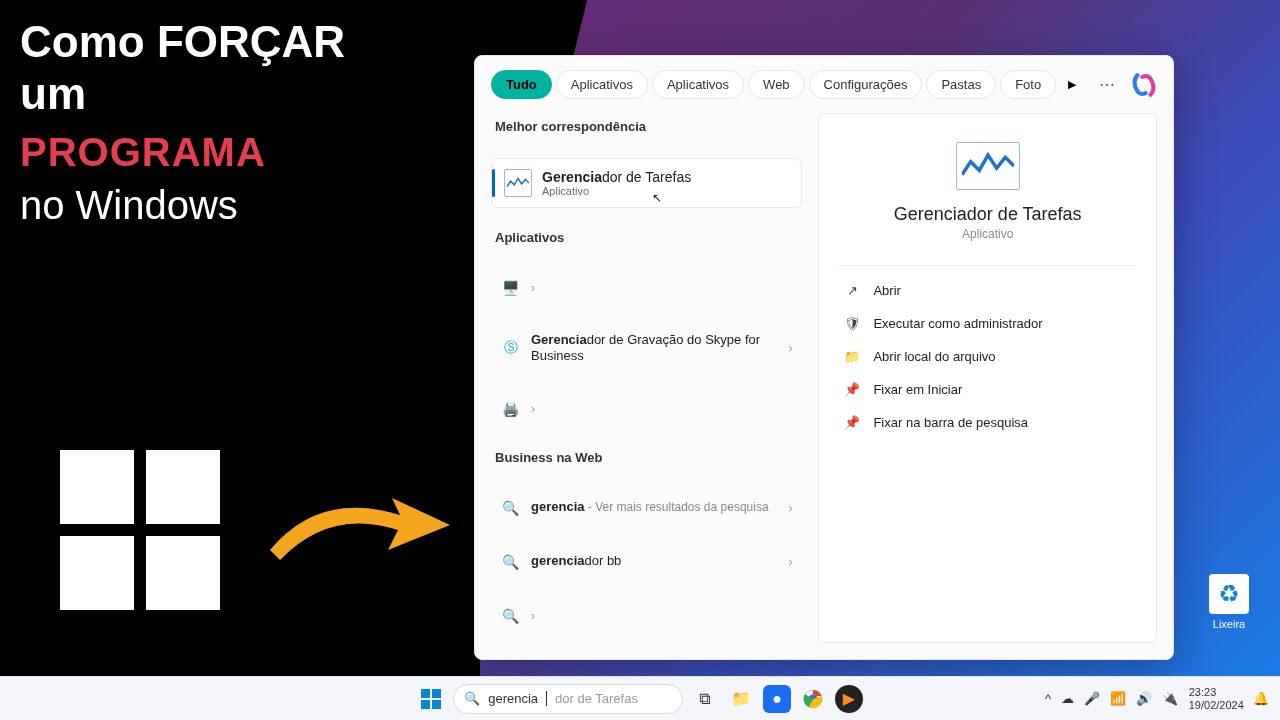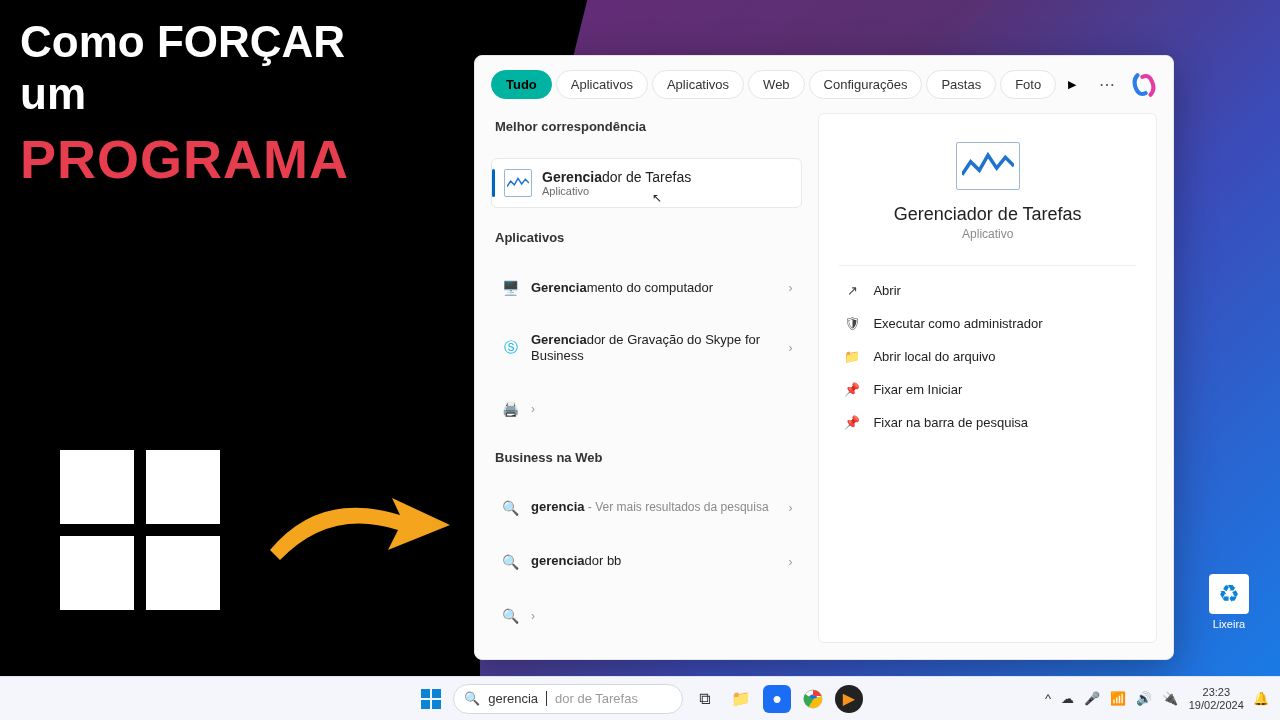--- a/index.html
+++ b/index.html
@@ -2,21 +2,21 @@
 <html><head>
 <meta charset="utf-8">
 <style>
   * { margin: 0; padding: 0; box-sizing: border-box; font-family: "Segoe UI", sans-serif; }
   body { width: 1280px; height: 720px; overflow: hidden; position: relative; background: #000; }
 
   
   .thumb-text { position: absolute; left: 0; top: 0; width: 480px; height: 720px; background: #000; color: #fff; padding: 18px 20px; }
   .thumb-text .line1 { font-size: 44px; font-weight: 700; line-height: 1.1; }
   .thumb-text .line2 { font-size: 44px; font-weight: 700; line-height: 1.1; margin-top: 4px; }
-  .thumb-text .red   { font-size: 54px; font-weight: 900; line-height: 1.05; color: #e63e4e; margin-top: 12px; letter-spacing: 1px; }
+  .thumb-text .red   { font-size: 40px; font-weight: 900; line-height: 1.05; color: #e63e4e; margin-top: 12px; letter-spacing: 1px; }
   .thumb-text .line5 { font-size: 40px; font-weight: 500; margin-top: 10px; }
 
   .win-logo { position: absolute; left: 60px; bottom: 110px; width: 160px; height: 160px; }
   .win-logo .q { position: absolute; width: 74px; height: 74px; background: #fff; }
   .win-logo .q.a { left: 0; top: 0; }
   .win-logo .q.b { left: 86px; top: 0; }
   .win-logo .q.c { left: 0; top: 86px; }
   .win-logo .q.d { left: 86px; top: 86px; }
 
   .arrow { position: absolute; left: 260px; bottom: 150px; width: 200px; height: 90px; }
@@ -76,32 +76,33 @@
   .taskbar { position:absolute; left:0; right:0; bottom:0; height:44px; background:#f4f6fb; border-top:1px solid #dfe3ea; display:flex; align-items:center; padding:0 10px; font-size:12px; color:#333;}
   .tb-center { position:absolute; left:50%; transform:translateX(-50%); display:flex; align-items:center; gap:8px;}
   .tb-icon { width:28px; height:28px; border-radius:4px; display:flex; align-items:center; justify-content:center; font-size:16px; cursor:pointer;}
   .start-icon { width:28px; height:28px; display:grid; grid-template-columns:1fr 1fr; grid-template-rows:1fr 1fr; gap:2px; padding:4px; cursor:pointer;}
   .start-icon div{ background:#0b84d8;}
   .searchbox { width:230px; height:30px; background:#fff; border:1px solid #d4d8e0; border-radius:16px; display:flex; align-items:center; padding:0 10px; gap:8px; font-size:13px; color:#333;}
   .searchbox .mag { color:#0b6cd6;}
   .searchbox .ph { color:#9a9a9a;}
   .tb-right { margin-left:auto; display:flex; align-items:center; gap:10px;}
   .tb-right .sys { font-size:13px; color:#333;}
-  .clock { text-align:center; line-height:1.1; font-size:11px;}
+  .clock { text-align:left; line-height:1.1; font-size:11px;}
 </style>
 </head>
 <body>
 
 <div class="desktop-bg"></div>
 <div class="diagonal"></div>
 
 <div class="thumb-text">
   <div class="line1">Como FORÇAR</div>
   <div class="line2">um</div>
   <div class="red">PROGRAMA</div>
+  <div class="line5">no Windows</div>
 </div>
 
 <div class="win-logo">
   <div class="q a"></div>
     <div class="q b"></div>
     <div class="q c"></div>
     <div class="q d"></div>
 </div>
 
 <div class="arrow">
@@ -150,21 +151,20 @@
         <div class="bm-title">
           <div class="t"><span class="hl">Gerencia</span><span>dor de Tarefas</span></div>
           <div class="s">Aplicativo</div>
         </div>
         <span style="position:absolute; left:160px; top:32px; font-size:12px;">↖</span>
       </div>
 
       <div class="sect-label">Aplicativos</div>
       <div class="row">
         <div class="ic">🖥️</div>
-        <div class="txt"><span class="hl">Gerencia</span><span>mento do computador</span></div>
         <div class="chev">›</div>
       </div>
       <div class="row">
         <div class="ic" style="color:#00aff0">Ⓢ</div>
         <div class="txt"><span class="hl">Gerencia</span><span>dor de Gravação do Skype for Business</span></div>
         <div class="chev">›</div>
       </div>
       <div class="row">
         <div class="ic">🖨️</div>
         <div class="chev">›</div>

